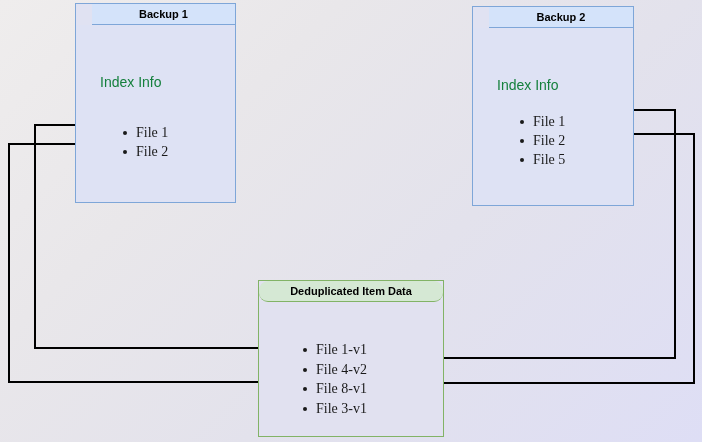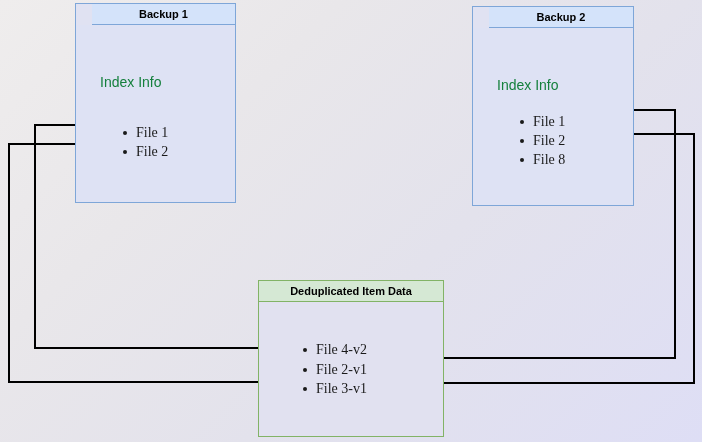--- a/index.html
+++ b/index.html
@@ -65,20 +65,21 @@
   }
 
   
   .box.green {
     border-color: #82b366;
     background: #e2e2f0;
   }
   .box.green .hdr {
     background: #d5e8d4;
     border-bottom-color: #82b366;
+    border-radius: 9px;
   }
   .box.green .body {
     background: rgba(224,224,240,0.45);
   }
 
   
   #box-backup-1 { left: 75px;  top: 3px;   width: 161px; height: 200px; }
   #box-backup-2 { left: 472px; top: 6px;   width: 162px; height: 200px; }
   #box-dedup    { left: 258px; top: 280px; width: 186px; height: 157px; }
 
@@ -156,29 +157,30 @@
     </div>
   </div>
 
   <div class="box blue" id="box-backup-2">
     <div class="hdr">Backup 2</div>
     <div class="body">
       <div class="index-label">Index Info</div>
       <ul class="files" id="list-backup-2">
         <li>File 1</li>
         <li>File 2</li>
-        <li>File 8</li>
+        <li>File 5</li>
       </ul>
     </div>
   </div>
 
   <div class="box green" id="box-dedup">
     <div class="hdr">Deduplicated Item Data</div>
     <div class="body">
       <ul class="files" id="list-dedup">
+        <li>File 1-v1</li>
         <li>File 4-v2</li>
-        <li>File 2-v1</li>
+        <li>File 8-v1</li>
         <li>File 3-v1</li>
       </ul>
     </div>
   </div>
 
 </div>
 
 </body></html>

